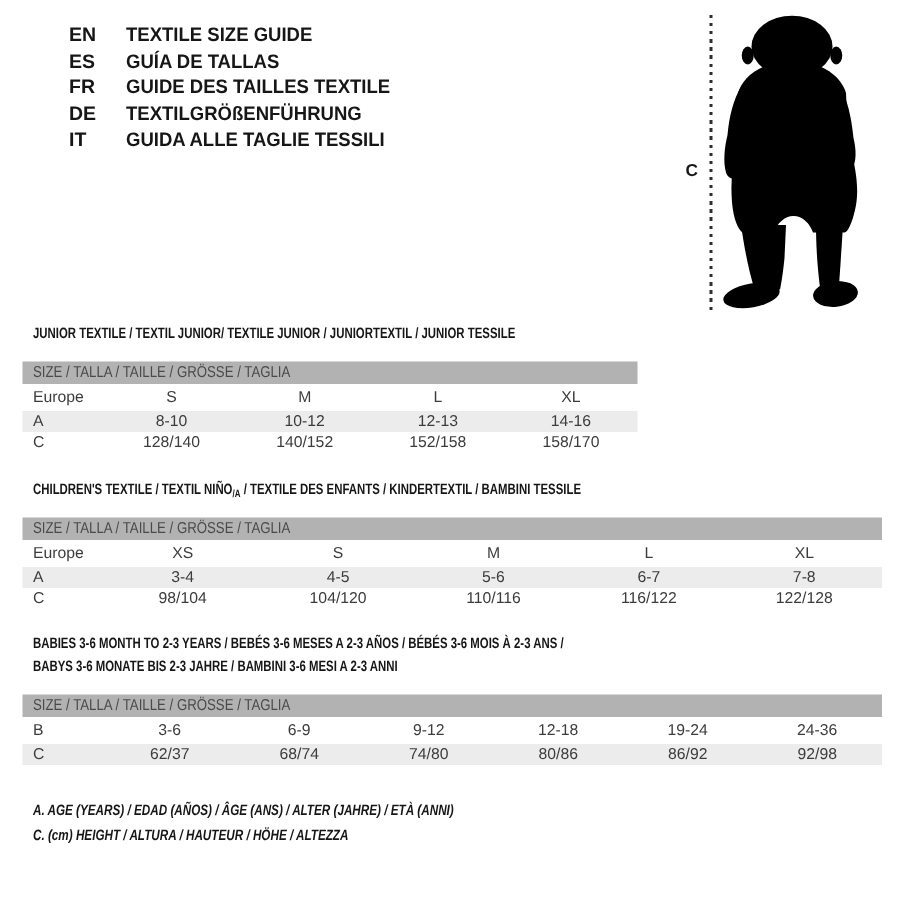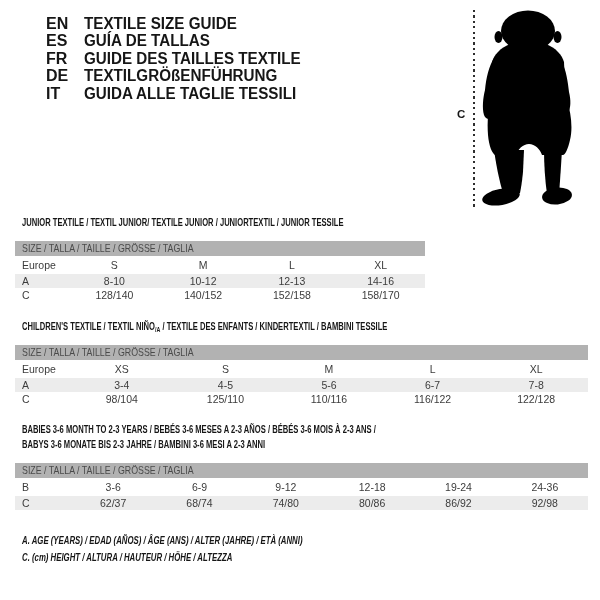--- a/index.html
+++ b/index.html
@@ -3,21 +3,21 @@
 <meta charset="utf-8">
 <style>
   html,body{margin:0;padding:0;background:#fff;}
   .canvas{
     position:relative;width:600px;height:600px;background:#fff;overflow:hidden;
     font-family:"Liberation Sans","DejaVu Sans",sans-serif;
     -webkit-font-smoothing:antialiased;
   }
   
   .lang-block{position:absolute;left:22px;top:15px;}
-  .lang-row{display:flex;height:17.5px;align-items:flex-end;font-weight:bold;font-size:16px;color:#161616;padding-left:24px;}
+  .lang-row{display:flex;height:17.5px;align-items:flex-start;font-weight:bold;font-size:13px;color:#161616;padding-left:24px;}
   .lang-code{width:38px;}
   .condlang{display:inline-block;transform:scaleX(.95);transform-origin:0 50%;white-space:nowrap;}
   
   .dotted-line{position:absolute;left:473px;top:10px;width:2px;height:197px;
     background:repeating-linear-gradient(to bottom,#2e2e2e 0 2.2px,transparent 2.2px 5.4px);}
   .measure-label{position:absolute;left:457px;top:108px;font-size:11.5px;font-weight:bold;color:#161616;}
   .baby-svg{position:absolute;left:482px;top:10px;width:94px;height:198px;}
   
   .section{position:absolute;left:15px;}
   .sec1{top:215px;width:410px;}
@@ -134,21 +134,21 @@
             <div class="tlabel">A</div>
             <div class="tcell">3-4</div>
             <div class="tcell">4-5</div>
             <div class="tcell">5-6</div>
             <div class="tcell">6-7</div>
             <div class="tcell">7-8</div>
           </div>
           <div class="trow">
             <div class="tlabel">C</div>
             <div class="tcell">98/104</div>
-            <div class="tcell">125/110</div>
+            <div class="tcell">104/120</div>
             <div class="tcell">110/116</div>
             <div class="tcell">116/122</div>
             <div class="tcell">122/128</div>
           </div>
         </div>
     </div>
   </section>
 
   <section class="section sec3">
     <div class="ttl"><span class="cond t"><span>BABIES 3-6 MONTH TO 2-3 YEARS / BEBÉS 3-6 MESES A 2-3 AÑOS / BÉBÉS 3-6 MOIS À 2-3 ANS /</span><br><span>BABYS 3-6 MONATE BIS 2-3 JAHRE / BAMBINI 3-6 MESI A 2-3 ANNI</span></span></div>

